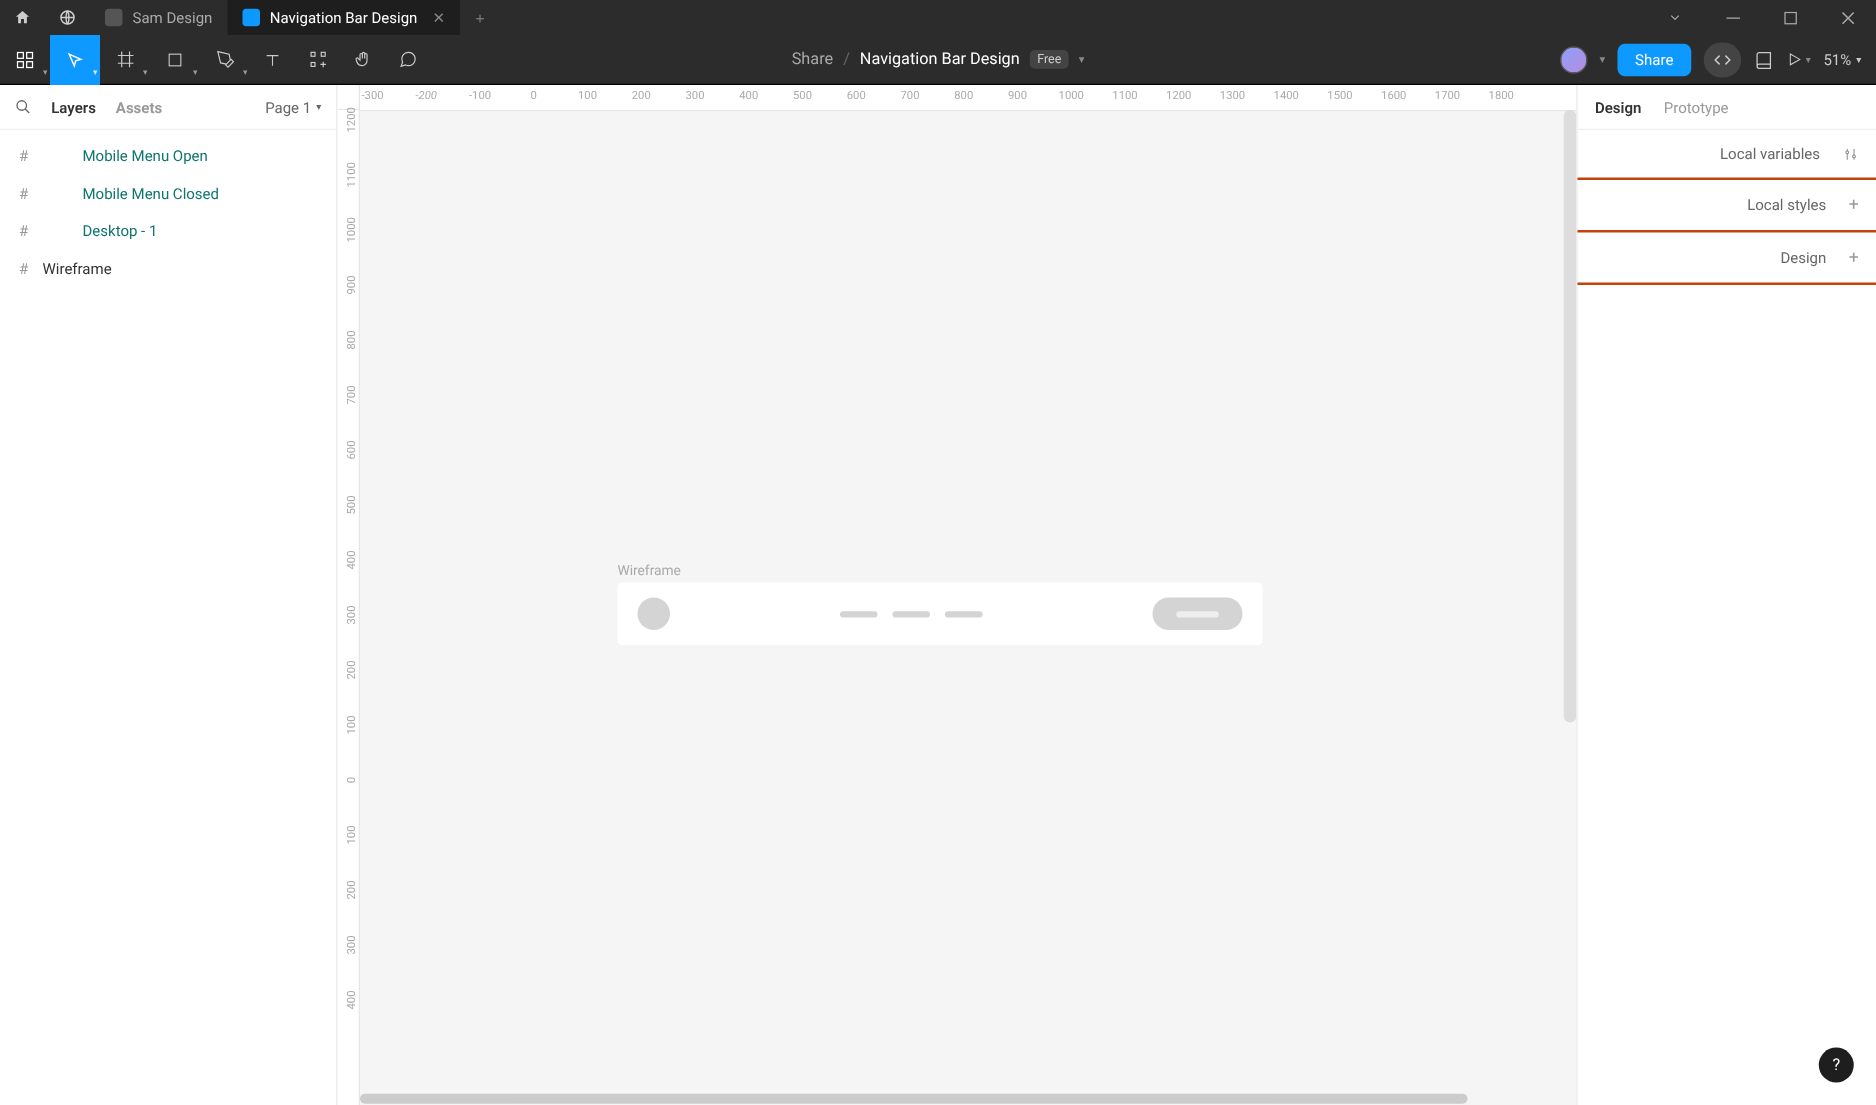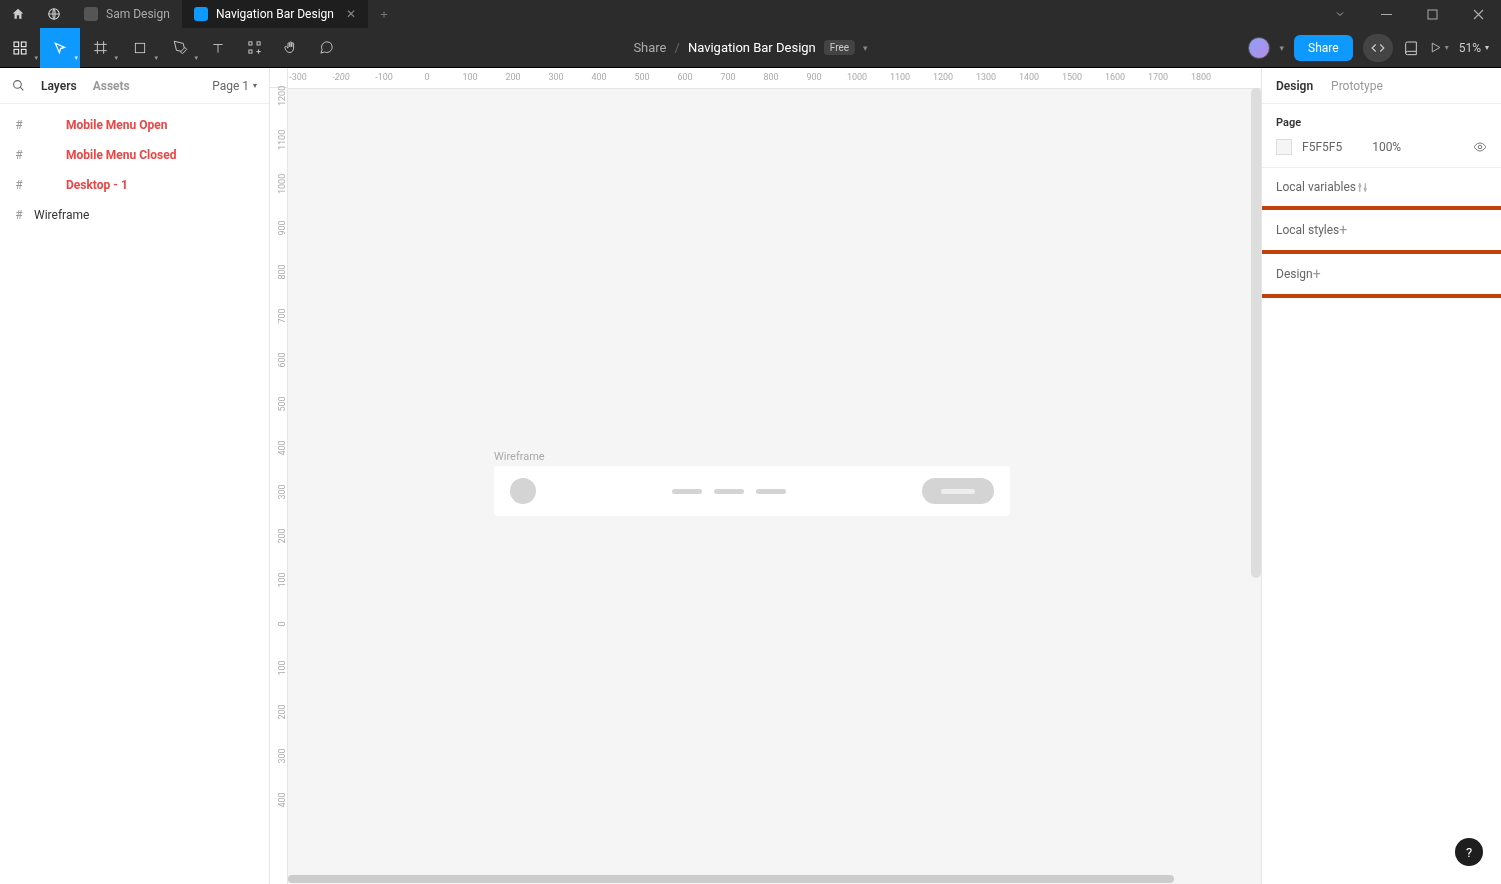--- a/index.html
+++ b/index.html
@@ -43,21 +43,21 @@
 .left-panel { width:270px; border-right:1px solid #e6e6e6; background:#fff; display:flex; flex-direction:column;}
 .lp-header { height:36px; display:flex; align-items:center; padding:0 12px; border-bottom:1px solid #eee; gap:16px;}
 .lp-header .search-ico { color:#666; }
 .lp-tabs { display:flex; gap:16px; flex:1; }
 .lp-tab { color:#999; cursor:pointer;font-weight:bold;}
 .lp-tab.active { color:#333; font-weight:600;}
 .page-select { margin-left:auto; color:#666; display:flex; align-items:center; gap:4px; cursor:pointer;}
 .layers { padding:6px 0;}
 .layer-row { display:flex; align-items:center; height:30px; padding:0 12px; gap:8px; cursor:pointer;}
 .layer-row .frame-ico { color:#999; width:14px; text-align:center;}
-.layer-row.bold .label { font-weight:700; color:#ef4444;padding-left:32px;}
+.layer-row.bold .label { font-weight:400; color:#0f766e;padding-left:32px;}
 .layer-row .label { color:#333;}
 
 .canvas-wrap { flex:1; position:relative; background:#f5f5f5; overflow:hidden;}
 .ruler-h { position:absolute; top:0; left:18px; right:0; height:21px; background:#fff; border-bottom:1px solid #e6e6e6; font-size:9px; color:#aaa;}
 .ruler-h .tick { position:absolute; top:4px; transform:translateX(-50%);}
 .ruler-v { position:absolute; top:20px; left:0; width:18px; bottom:0; background:#fff; border-right:1px solid #e6e6e6; font-size:9px; color:#aaa;}
 .ruler-v .tick { position:absolute; left:2px; transform:translateY(-50%) rotate(-90deg); transform-origin:center; width:20px; text-align:center;}
 .ruler-corner { position:absolute; top:0; left:0; width:18px; height:20px; background:#fff; border-right:1px solid #e6e6e6; border-bottom:1px solid #e6e6e6;}
 .canvas { position:absolute; top:20px; left:18px; right:0; bottom:0;}
 
@@ -74,21 +74,21 @@
 .scrollbar-h .thumb { position:absolute; left:0; width:92%; height:8px; bottom:1px; background:#ccc; border-radius:4px;}
 
 .right-panel { width:240px; border-left:1px solid #e6e6e6; background:#fff;}
 .rp-tabs { height:36px; display:flex; align-items:center; gap:18px; padding:0 14px; border-bottom:1px solid #eee;}
 .rp-tab { color:#999; cursor:pointer;}
 .rp-tab.active { color:#333; font-weight:600;}
 .rp-section { padding:12px 14px; border-bottom:1px solid #eee;}
 .rp-title { font-size:11px; font-weight:600; color:#333; margin-bottom:10px;}
 .color-row { display:flex; align-items:center; gap:10px;}
 .swatch { width:16px; height:16px; border:1px solid #ddd; background:#f5f5f5;}
-.rp-row { display:flex; align-items:center; justify-content:flex-start; padding:12px 14px; border-bottom:4px solid #c2410c; color:#666; cursor:pointer;}
+.rp-row { display:flex; align-items:center; justify-content:flex-end; padding:12px 14px; border-bottom:2px solid #c2410c; color:#666; cursor:pointer;gap:18px;}
 .eye-ico { margin-left:auto; color:#666;}
 
 .help-fab { position:absolute; right:18px; bottom:18px; width:28px; height:28px; border-radius:50%; background:#1e1e1e; color:#fff; display:flex; align-items:center; justify-content:center; font-size:13px; cursor:pointer;}
 
 svg { display:block; }
 </style>
 </head>
 <body>
 
 <div class="titlebar">
@@ -334,34 +334,20 @@
     <div class="scrollbar-h">
         <div class="thumb"></div>
       </div>
   </div>
 
   <div class="right-panel">
     <div class="rp-tabs">
       <span class="rp-tab active">Design</span>
       <span class="rp-tab">Prototype</span>
     </div>
-    <div class="rp-section">
-      <div class="rp-title">Page</div>
-      <div class="color-row">
-        <div class="swatch"></div>
-        <span style="color:#666;">F5F5F5</span>
-        <span style="color:#666;margin-left:20px;">100%</span>
-        <span class="eye-ico">
-          <svg width="14" height="14" viewBox="0 0 24 24" fill="none" stroke="#666" stroke-width="1.5">
-              <path d="M2 12s4-7 10-7 10 7 10 7-4 7-10 7-10-7-10-7z"></path>
-              <circle cx="12" cy="12" r="3"></circle>
-            </svg>
-        </span>
-      </div>
-    </div>
     <div class="rp-row">
       <span>Local variables</span>
       <span>
         <svg width="13" height="13" viewBox="0 0 24 24" fill="none" stroke="#888" stroke-width="1.5">
             <path d="M7 4v16M17 4v16"></path>
             <circle cx="7" cy="9" r="2" fill="#fff"></circle>
             <circle cx="17" cy="15" r="2" fill="#fff"></circle>
           </svg>
       </span>
     </div>

